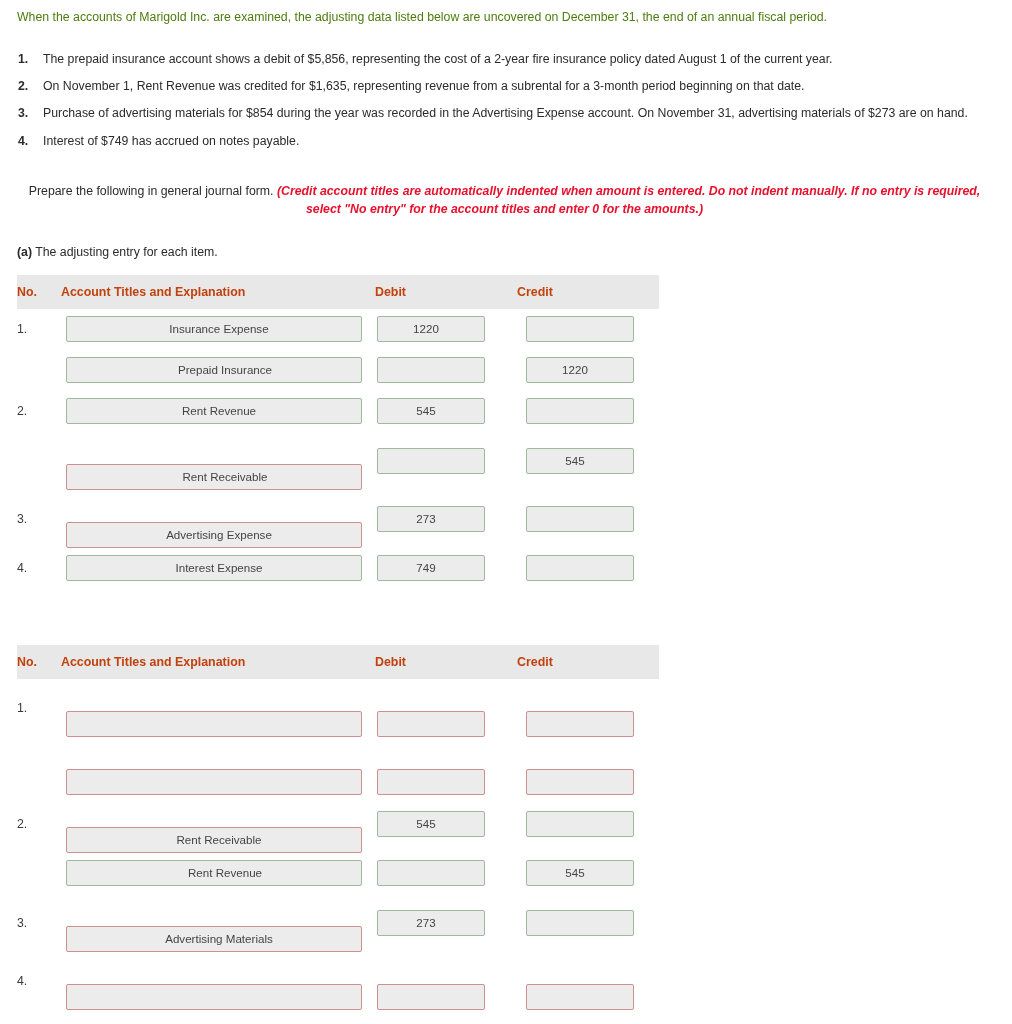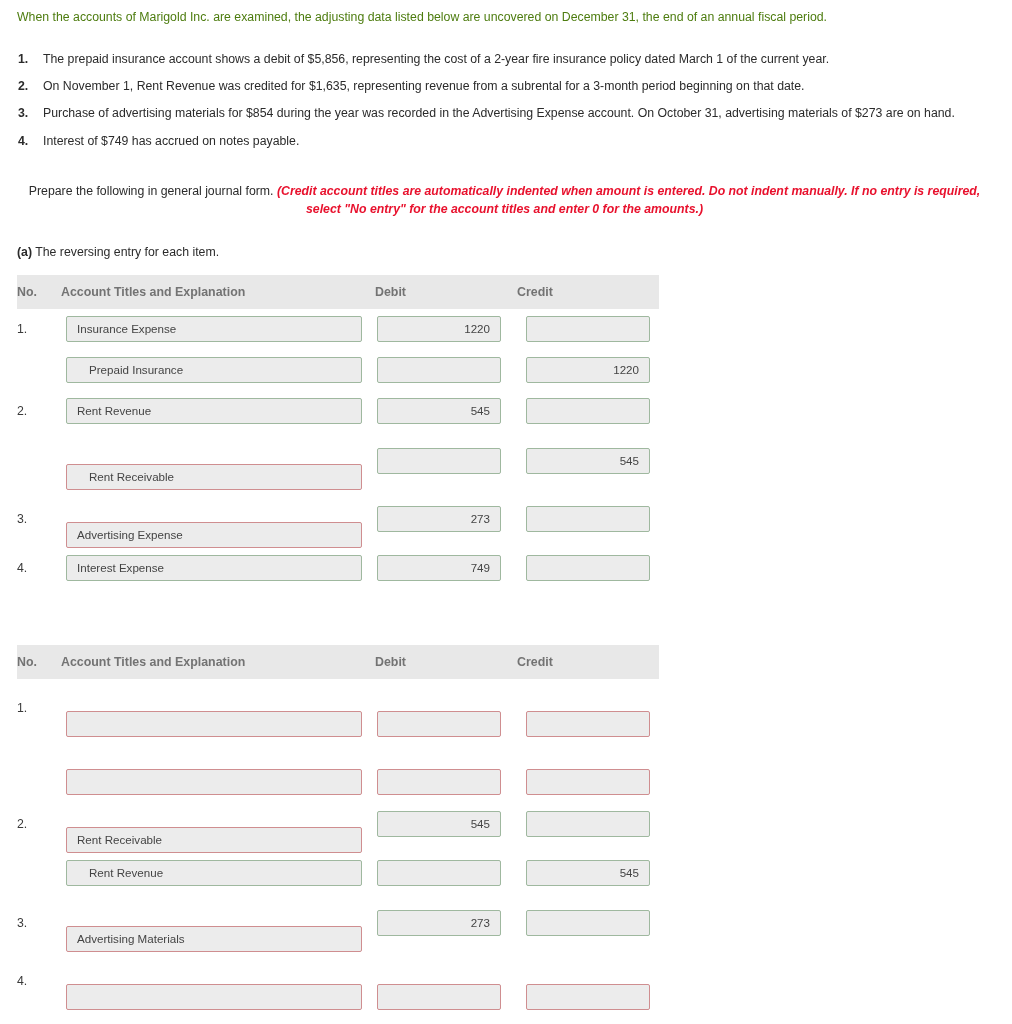--- a/index.html
+++ b/index.html
@@ -66,21 +66,21 @@
 
   .jtable {
     margin: 16px 0 0 17px;
     width: 642px;
     border-collapse: collapse;
   }
   .jtable thead th {
     background: #e8e8e8;
     font-size: 12.4px;
     font-weight: bold;
-    color: #737373;
+    color: #c2410c;
     padding: 10px 0 10px 0;
     text-align: left;
     border: none;
   }
   th.c-no { width: 44px; padding-left: 9px; }
   th.c-acct { width: 314px; }
   th.c-debit { width: 142px; text-align: center; }
   th.c-credit { width: 142px; text-align: center; }
 
   .jtable tbody td {
@@ -99,61 +99,61 @@
   .fld {
     display: block;
     height: 26px;
     line-height: 24px;
     background: #ececec;
     border: 1px solid #9fb89f;
     border-radius: 2px;
     font-size: 11.6px;
     color: #444;
     font-family: "Liberation Sans", sans-serif;
+    text-align: center;
   }
   .fld.err { border-color: #cf8e90; margin-top: 32px; }
 
   .fld.acct {
     width: 296px;
     padding-left: 10px;
     margin-left: 5px;
   }
   .fld.acct.indent { padding-left: 22px; }
 
   .fld.amt {
-    width: 124px;
-    text-align: right;
+    width: 108px;
     padding-right: 10px;
     margin-left: 2px;
   }
   .fld.amt.credit { margin-left: 9px; }
 
   .spacer-b { height: 40px; }
 </style>
 </head>
 <body>
 
 <div class="page">
 
   <p class="intro">When the accounts of Marigold Inc. are examined, the adjusting data listed below are uncovered on December 31, the end of an annual fiscal period.</p>
 
   <ol class="facts">
-      <li>The prepaid insurance account shows a debit of $5,856, representing the cost of a 2-year fire insurance policy dated March 1 of the current year.</li>
+      <li>The prepaid insurance account shows a debit of $5,856, representing the cost of a 2-year fire insurance policy dated August 1 of the current year.</li>
       <li>On November 1, Rent Revenue was credited for $1,635, representing revenue from a subrental for a 3-month period beginning on that date.</li>
-      <li>Purchase of advertising materials for $854 during the year was recorded in the Advertising Expense account. On October 31, advertising materials of $273 are on hand.</li>
+      <li>Purchase of advertising materials for $854 during the year was recorded in the Advertising Expense account. On November 31, advertising materials of $273 are on hand.</li>
       <li>Interest of $749 has accrued on notes payable.</li>
     </ol>
 
   <p class="prepare">
     <span>Prepare the following in general journal form.</span>
     <span class="note">(Credit account titles are automatically indented when amount is entered. Do not indent manually. If no entry is required, select "No entry" for the account titles and enter 0 for the amounts.)</span>
   </p>
 
   <p class="part-label">
-    <b>(a)</b><span> The reversing entry for each item.</span>
+    <b>(a)</b><span> The adjusting entry for each item.</span>
   </p>
 
   <table class="jtable">
     <thead>
       <tr>
         <th class="c-no">No.</th>
         <th class="c-acct">Account Titles and Explanation</th>
         <th class="c-debit">Debit</th>
         <th class="c-credit">Credit</th>
       </tr>

